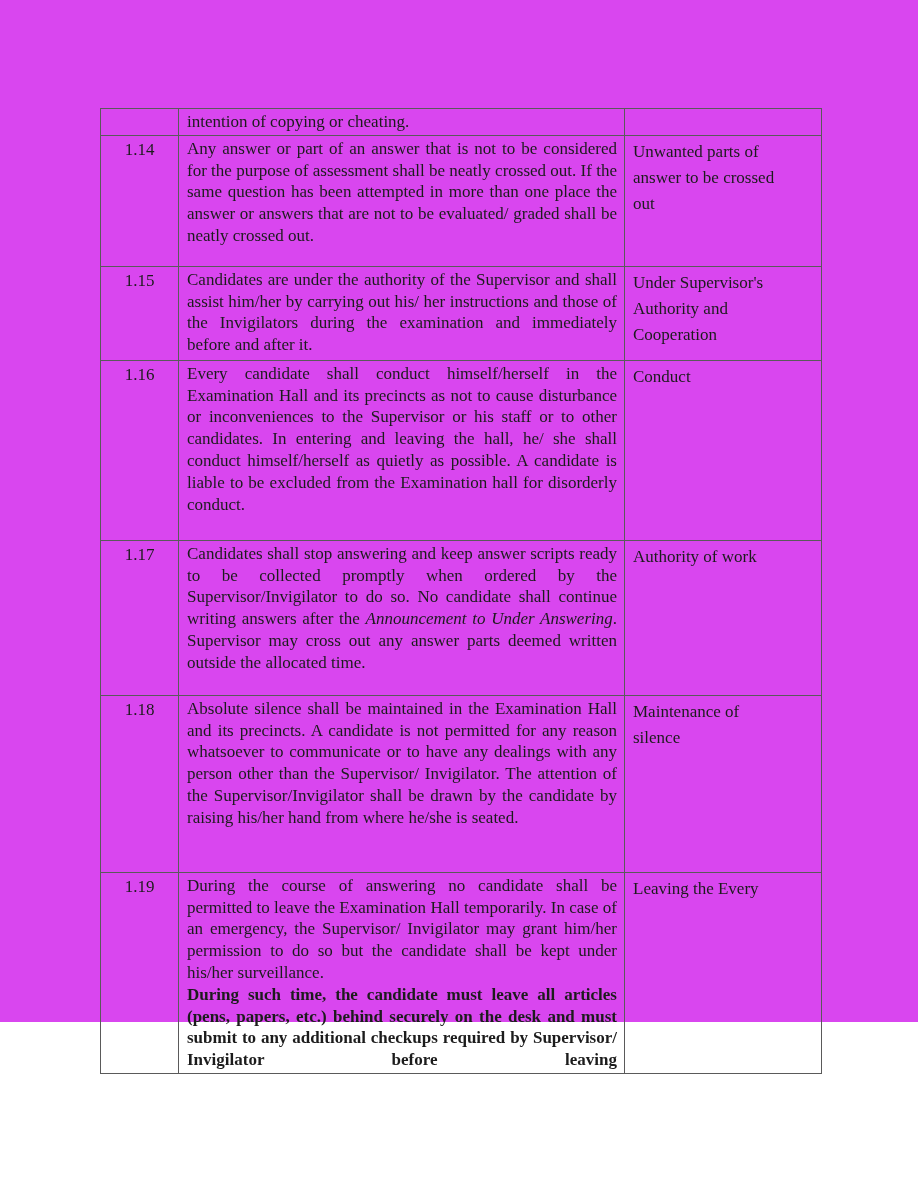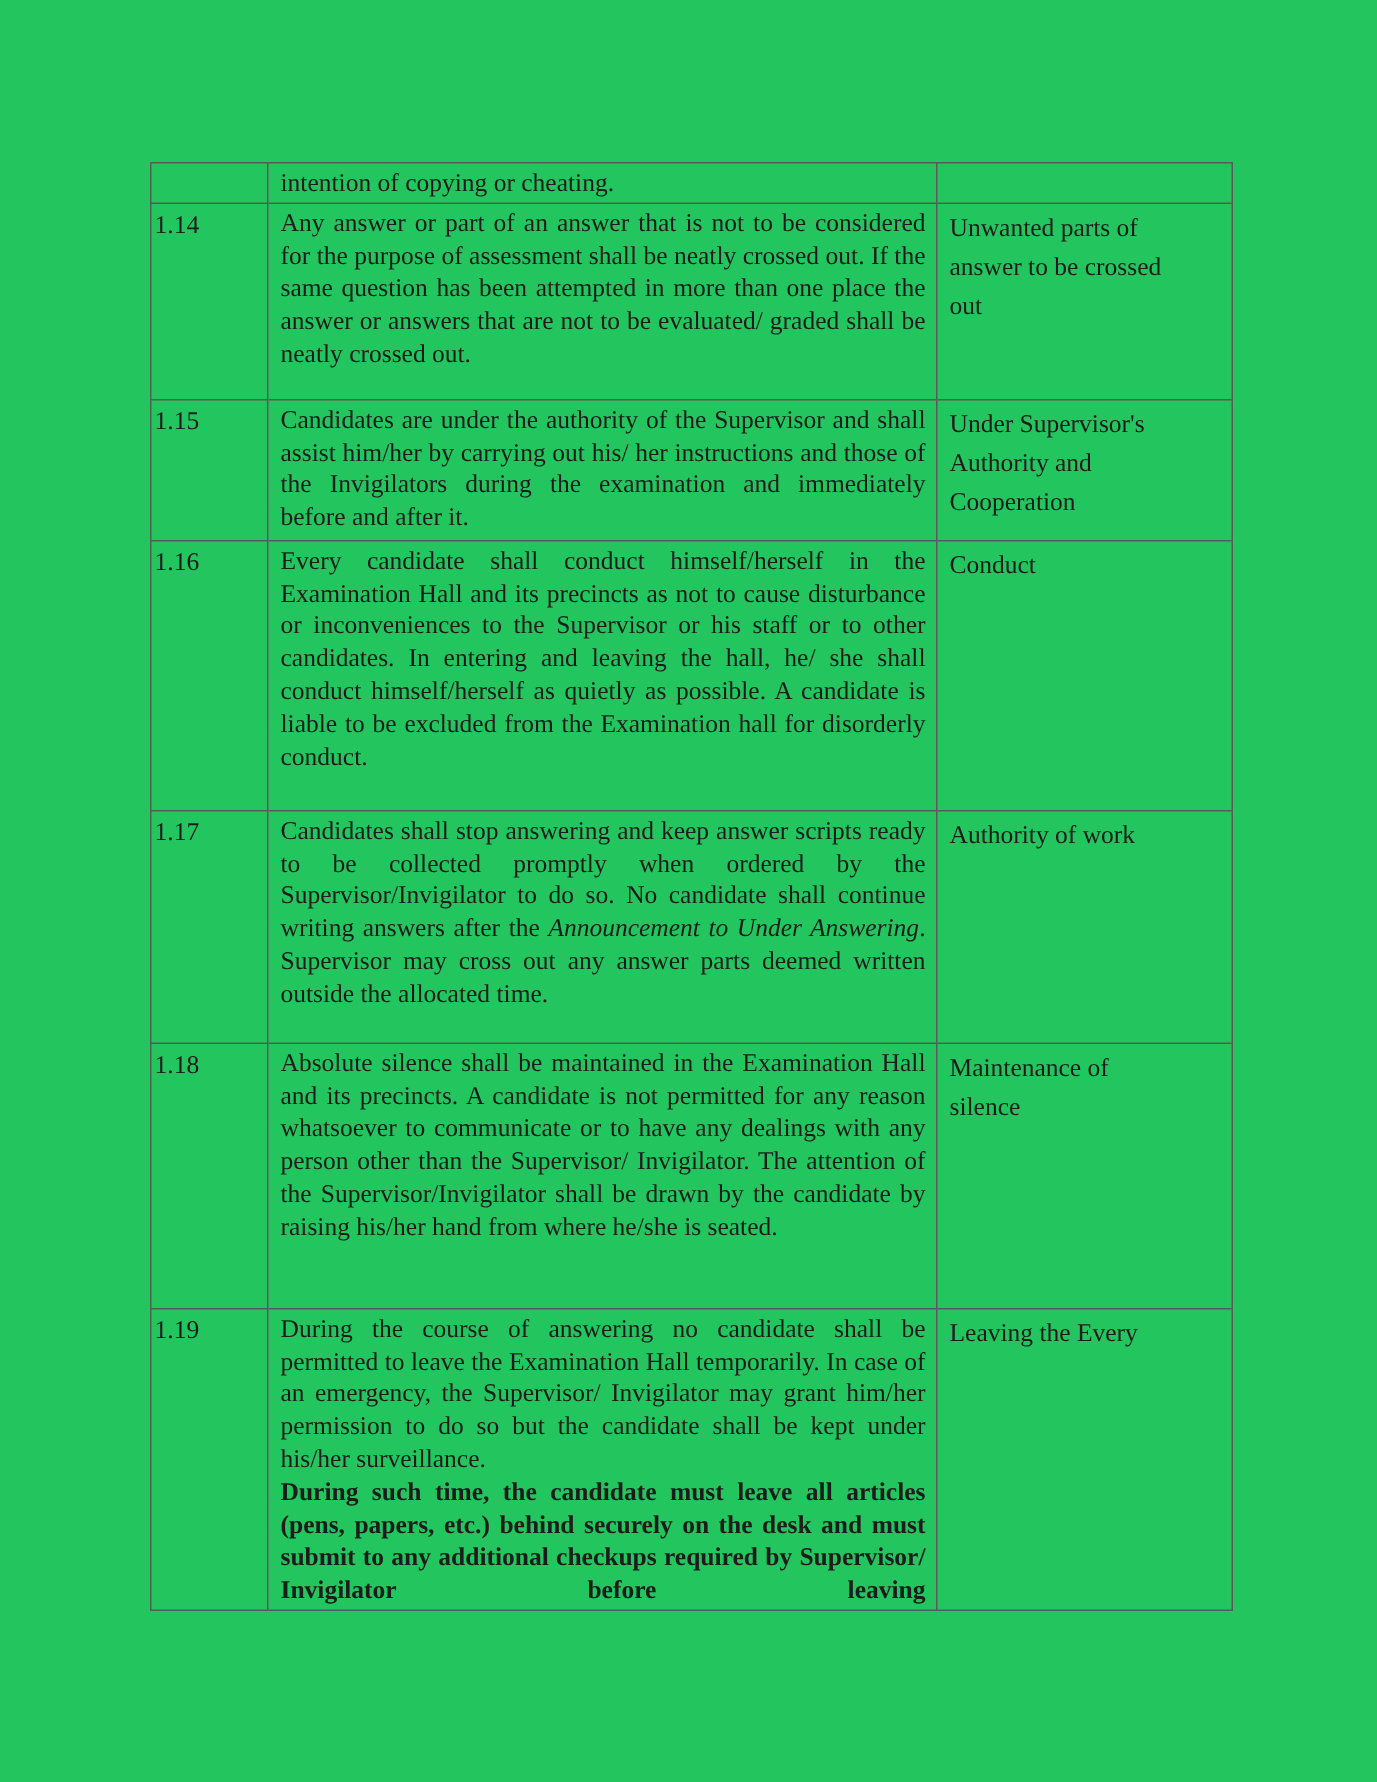--- a/index.html
+++ b/index.html
@@ -9,41 +9,42 @@
   }
   body {
     width: 918px;
     height: 1188px;
     overflow: hidden;
     font-family: "Liberation Serif", "DejaVu Serif", serif;
   }
   .page {
     position: relative;
     width: 918px;
-    height: 1188px;
-    background: #22c55e;
+    height: 1022px;
+    background: #d946ef;
   }
   table.rules-table {
     position: absolute;
     left: 100px;
     top: 108px;
     width: 721px;
     border-collapse: collapse;
     table-layout: fixed;
     color: #1c1c1c;
   }
   .rules-table td {
     border: 1px solid #5a5a5a;
     vertical-align: top;
     font-size: 17px;
     line-height: 21.8px;
     padding: 2px 7px 2px 8px;
     overflow: hidden;
   }
   td.cell-number {
+    text-align: center;
     padding: 3px 2px 2px 2px;
   }
   td.cell-text {
     text-align: justify;
   }
   td.cell-text .para {
     text-align: justify;
   }
   td.cell-label {
     line-height: 26px;

